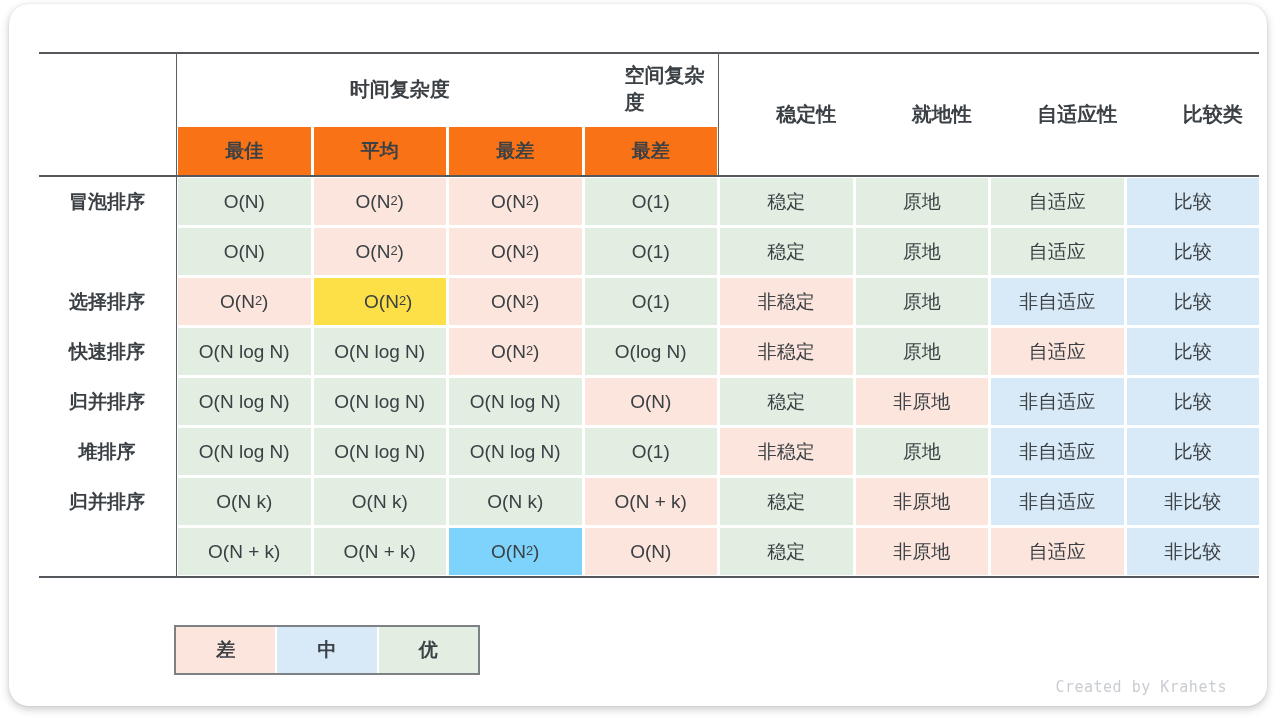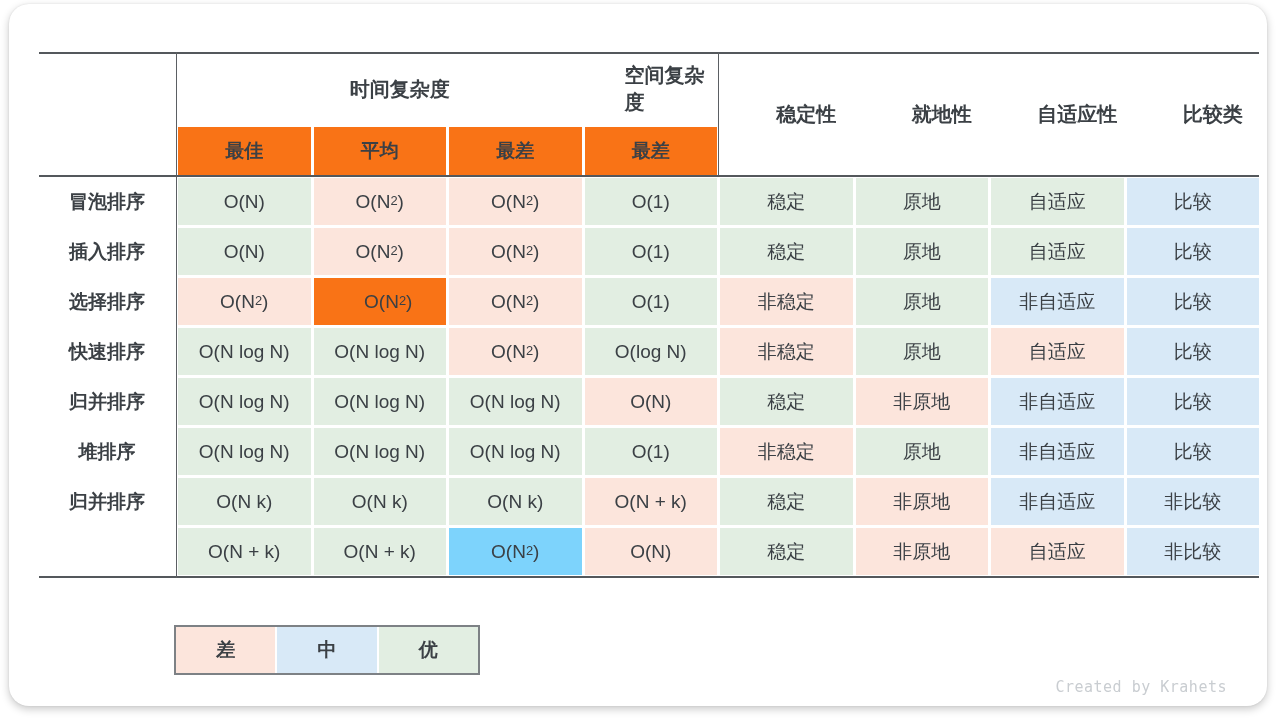--- a/index.html
+++ b/index.html
@@ -80,32 +80,31 @@
       <div class="cell sub s-sworst">最差</div>
     <div class="cell name-cell" style="grid-area: 3 / 1;">冒泡排序</div>
         <div class="cell val-cell" style="grid-area: 3 / 2; background: rgb(226, 238, 226);">O(N)</div>
         <div class="cell val-cell" style="grid-area: 3 / 3; background: rgb(252, 229, 220);">O(N<sup>2</sup>)</div>
         <div class="cell val-cell" style="grid-area: 3 / 4; background: rgb(252, 229, 220);">O(N<sup>2</sup>)</div>
         <div class="cell val-cell" style="grid-area: 3 / 5; background: rgb(226, 238, 226);">O(1)</div>
         <div class="cell val-cell" style="grid-area: 3 / 6; background: rgb(226, 238, 226);">稳定</div>
         <div class="cell val-cell" style="grid-area: 3 / 7; background: rgb(226, 238, 226);">原地</div>
         <div class="cell val-cell" style="grid-area: 3 / 8; background: rgb(226, 238, 226);">自适应</div>
         <div class="cell val-cell" style="grid-area: 3 / 9; background: rgb(216, 233, 247);">比较</div>
-        <div class="cell name-cell" style="grid-area: 4 / 1;">插入排序</div>
         <div class="cell val-cell" style="grid-area: 4 / 2; background: rgb(226, 238, 226);">O(N)</div>
         <div class="cell val-cell" style="grid-area: 4 / 3; background: rgb(252, 229, 220);">O(N<sup>2</sup>)</div>
         <div class="cell val-cell" style="grid-area: 4 / 4; background: rgb(252, 229, 220);">O(N<sup>2</sup>)</div>
         <div class="cell val-cell" style="grid-area: 4 / 5; background: rgb(226, 238, 226);">O(1)</div>
         <div class="cell val-cell" style="grid-area: 4 / 6; background: rgb(226, 238, 226);">稳定</div>
         <div class="cell val-cell" style="grid-area: 4 / 7; background: rgb(226, 238, 226);">原地</div>
         <div class="cell val-cell" style="grid-area: 4 / 8; background: rgb(226, 238, 226);">自适应</div>
         <div class="cell val-cell" style="grid-area: 4 / 9; background: rgb(216, 233, 247);">比较</div>
         <div class="cell name-cell" style="grid-area: 5 / 1;">选择排序</div>
         <div class="cell val-cell" style="grid-area: 5 / 2; background: rgb(252, 229, 220);">O(N<sup>2</sup>)</div>
-        <div class="cell val-cell" style="grid-area: 5 / 3; background: #f97316; padding-left: 17px;">O(N<sup>2</sup>)</div>
+        <div class="cell val-cell" style="grid-area: 5 / 3; background: #fde047; padding-left: 17px;">O(N<sup>2</sup>)</div>
         <div class="cell val-cell" style="grid-area: 5 / 4; background: rgb(252, 229, 220);">O(N<sup>2</sup>)</div>
         <div class="cell val-cell" style="grid-area: 5 / 5; background: rgb(226, 238, 226);">O(1)</div>
         <div class="cell val-cell" style="grid-area: 5 / 6; background: rgb(252, 229, 220);">非稳定</div>
         <div class="cell val-cell" style="grid-area: 5 / 7; background: rgb(226, 238, 226);">原地</div>
         <div class="cell val-cell" style="grid-area: 5 / 8; background: rgb(216, 233, 247);">非自适应</div>
         <div class="cell val-cell" style="grid-area: 5 / 9; background: rgb(216, 233, 247);">比较</div>
         <div class="cell name-cell" style="grid-area: 6 / 1;">快速排序</div>
         <div class="cell val-cell" style="grid-area: 6 / 2; background: rgb(226, 238, 226);">O(N log N)</div>
         <div class="cell val-cell" style="grid-area: 6 / 3; background: rgb(226, 238, 226);">O(N log N)</div>
         <div class="cell val-cell" style="grid-area: 6 / 4; background: rgb(252, 229, 220);">O(N<sup>2</sup>)</div>

